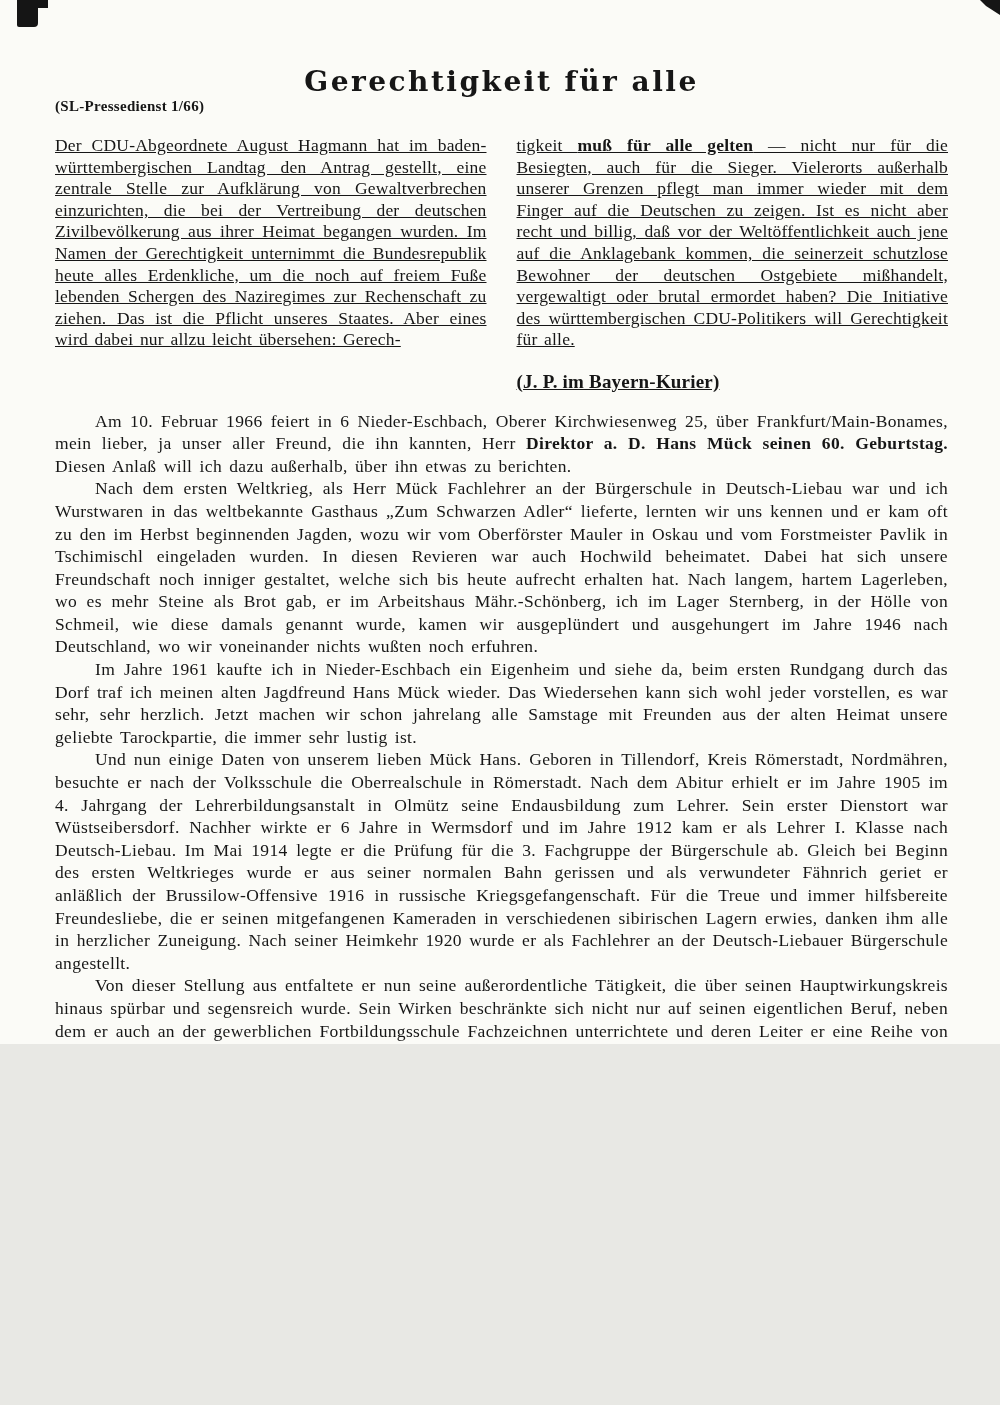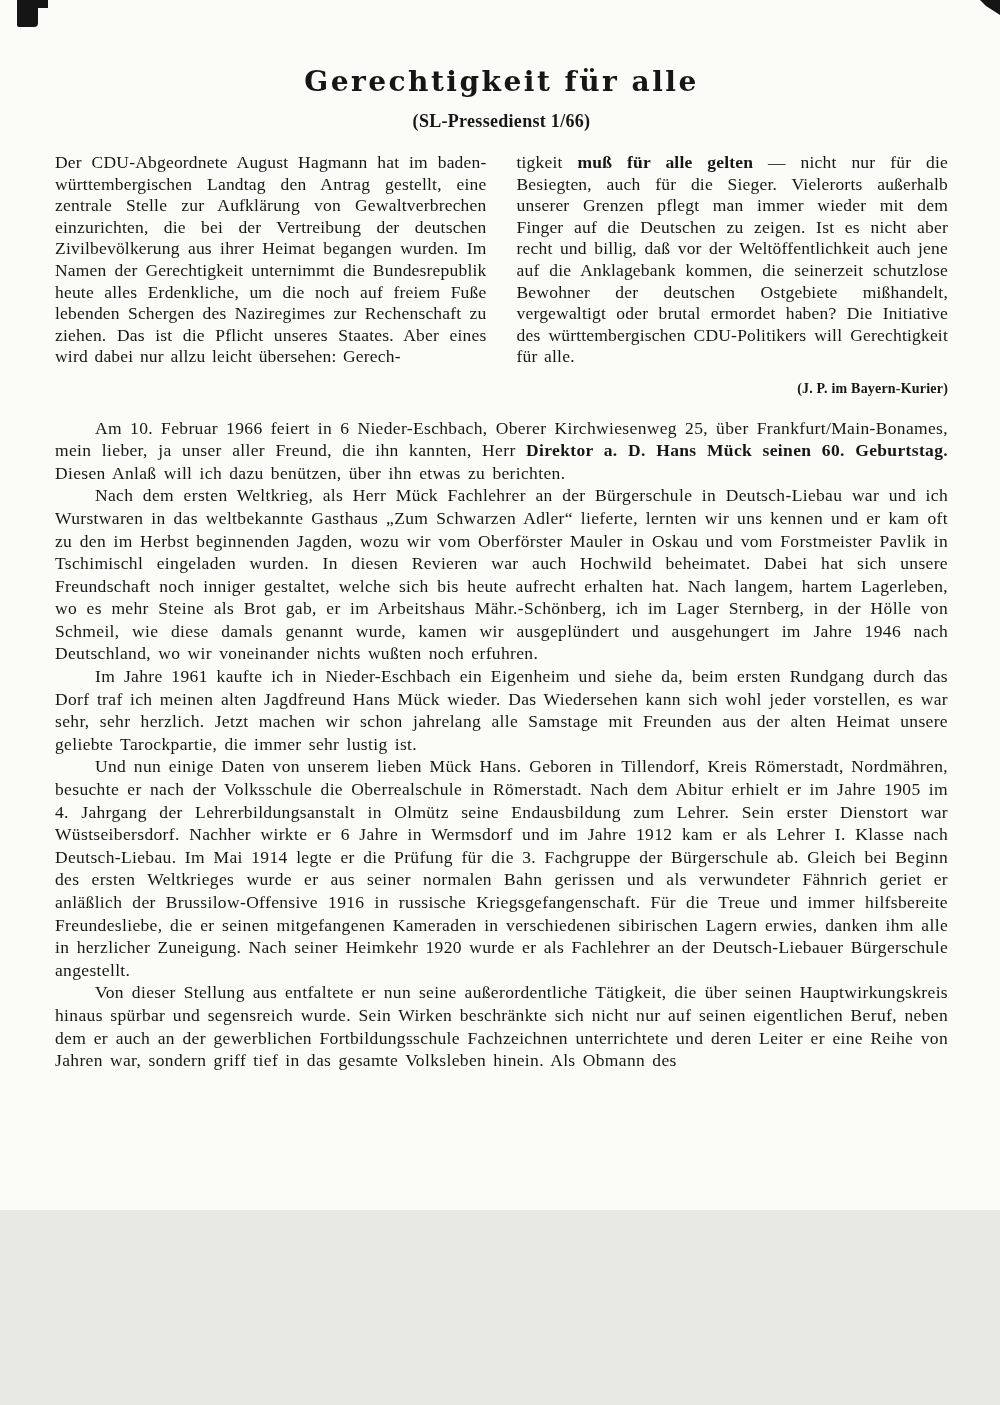--- a/index.html
+++ b/index.html
@@ -9,21 +9,21 @@
   }
   body {
     width: 1000px;
     height: 1405px;
     background: #e8e8e4;
     font-family: "Liberation Serif", "DejaVu Serif", serif;
   }
   .page {
     position: relative;
     width: 1000px;
-    height: 1210px;
+    height: 1044px;
     background: #fbfbf7;
     color: #161616;
     padding: 66px 52px 0 55px;
     box-sizing: border-box;
     overflow: hidden;
   }
   
   .scan-mark {
     position: absolute;
     background: #151515;
@@ -51,47 +51,47 @@
   .a1-title {
     margin: 0;
     text-align: center;
     font-size: 28px;
     line-height: 32px;
     font-weight: 700;
     letter-spacing: 2.5px;
     font-family: "DejaVu Serif", "Liberation Serif", serif;
   }
   .a1-subtitle {
-    text-align: center;
-    font-size: 18px;
+    text-align: left;
+    font-size: 15px;
     font-weight: 700;
-    margin-top: 13px;
     letter-spacing: 0.3px;
   }
   .columns {
     display: flex;
     gap: 30px;
     margin-top: 20px;
+    text-decoration: underline;
   }
   .col {
     flex: 1 1 0;
     font-size: 17.5px;
     line-height: 21.6px;
     text-align: justify;
     word-spacing: 2px;
     letter-spacing: 0.2px;
   }
   .col p {
     margin: 0;
   }
   .byline {
-    text-align: right;
+    text-align: left;
     font-weight: 700;
-    font-size: 14px;
-    margin-top: 10px;
+    font-size: 19px;
+    margin-top: 20px;
     word-spacing: normal;
   }
   .a2-title {
     margin: 28px 0 0 0;
     text-align: center;
     font-size: 26px;
     line-height: 30px;
     font-weight: 700;
     letter-spacing: 1px;
     font-family: "DejaVu Serif", "Liberation Serif", serif;
@@ -136,21 +136,21 @@
       <p>Der CDU-Abgeordnete August Hagmann hat im baden-württembergischen Landtag den Antrag gestellt, eine zentrale Stelle zur Aufklärung von Gewaltverbrechen einzurichten, die bei der Vertreibung der deutschen Zivilbevölkerung aus ihrer Heimat begangen wurden. Im Namen der Gerechtigkeit unternimmt die Bundesrepublik heute alles Erdenkliche, um die noch auf freiem Fuße lebenden Schergen des Naziregimes zur Rechenschaft zu ziehen. Das ist die Pflicht unseres Staates. Aber eines wird dabei nur allzu leicht übersehen: Gerech-</p>
     </div>
     <div class="col">
       <p><span>tigkeit </span><b>muß für alle gelten</b><span> — nicht nur für die Besiegten, auch für die Sieger. Vielerorts außerhalb unserer Grenzen pflegt man immer wieder mit dem Finger auf die Deutschen zu zeigen. Ist es nicht aber recht und billig, daß vor der Weltöffentlichkeit auch jene auf die Anklagebank kommen, die seinerzeit schutzlose Bewohner der deutschen Ostgebiete mißhandelt, vergewaltigt oder brutal ermordet haben? Die Initiative des württembergischen CDU-Politikers will Gerechtigkeit für alle.</span></p>
       <div class="byline">(J. P. im Bayern-Kurier)</div>
     </div>
   </section>
 
 
   <section class="a2-body">
-    <p><span>Am 10. Februar 1966 feiert in 6 Nieder-Eschbach, Oberer Kirchwiesenweg 25, über Frankfurt/Main-Bonames, mein lieber, ja unser aller Freund, die ihn kannten, Herr </span><b>Direktor a. D. Hans Mück seinen 60. Geburtstag.</b><span> Diesen Anlaß will ich dazu benützen, über ihn etwas zu berichten.</span></p>
+    <p><span>Am 10. Februar 1966 feiert in 6 Nieder-Eschbach, Oberer Kirchwiesenweg 25, über Frankfurt/Main-Bonames, mein lieber, ja unser aller Freund, die ihn kannten, Herr </span><b>Direktor a. D. Hans Mück seinen 60. Geburtstag.</b><span> Diesen Anlaß will ich dazu außerhalb, über ihn etwas zu berichten.</span></p>
     <p>Nach dem ersten Weltkrieg, als Herr Mück Fachlehrer an der Bürgerschule in Deutsch-Liebau war und ich Wurstwaren in das weltbekannte Gasthaus „Zum Schwarzen Adler“ lieferte, lernten wir uns kennen und er kam oft zu den im Herbst beginnenden Jagden, wozu wir vom Oberförster Mauler in Oskau und vom Forstmeister Pavlik in Tschimischl eingeladen wurden. In diesen Revieren war auch Hochwild beheimatet. Dabei hat sich unsere Freundschaft noch inniger gestaltet, welche sich bis heute aufrecht erhalten hat. Nach langem, hartem Lagerleben, wo es mehr Steine als Brot gab, er im Arbeitshaus Mähr.-Schönberg, ich im Lager Sternberg, in der Hölle von Schmeil, wie diese damals genannt wurde, kamen wir ausgeplündert und ausgehungert im Jahre 1946 nach Deutschland, wo wir voneinander nichts wußten noch erfuhren.</p>
     <p>Im Jahre 1961 kaufte ich in Nieder-Eschbach ein Eigenheim und siehe da, beim ersten Rundgang durch das Dorf traf ich meinen alten Jagdfreund Hans Mück wieder. Das Wiedersehen kann sich wohl jeder vorstellen, es war sehr, sehr herzlich. Jetzt machen wir schon jahrelang alle Samstage mit Freunden aus der alten Heimat unsere geliebte Tarockpartie, die immer sehr lustig ist.</p>
     <p>Und nun einige Daten von unserem lieben Mück Hans. Geboren in Tillendorf, Kreis Römerstadt, Nordmähren, besuchte er nach der Volksschule die Oberrealschule in Römerstadt. Nach dem Abitur erhielt er im Jahre 1905 im 4. Jahrgang der Lehrerbildungsanstalt in Olmütz seine Endausbildung zum Lehrer. Sein erster Dienstort war Wüstseibersdorf. Nachher wirkte er 6 Jahre in Wermsdorf und im Jahre 1912 kam er als Lehrer I. Klasse nach Deutsch-Liebau. Im Mai 1914 legte er die Prüfung für die 3. Fachgruppe der Bürgerschule ab. Gleich bei Beginn des ersten Weltkrieges wurde er aus seiner normalen Bahn gerissen und als verwundeter Fähnrich geriet er anläßlich der Brussilow-Offensive 1916 in russische Kriegsgefangenschaft. Für die Treue und immer hilfsbereite Freundesliebe, die er seinen mitgefangenen Kameraden in verschiedenen sibirischen Lagern erwies, danken ihm alle in herzlicher Zuneigung. Nach seiner Heimkehr 1920 wurde er als Fachlehrer an der Deutsch-Liebauer Bürgerschule angestellt.</p>
     <p>Von dieser Stellung aus entfaltete er nun seine außerordentliche Tätigkeit, die über seinen Hauptwirkungskreis hinaus spürbar und segensreich wurde. Sein Wirken beschränkte sich nicht nur auf seinen eigentlichen Beruf, neben dem er auch an der gewerblichen Fortbildungsschule Fachzeichnen unterrichtete und deren Leiter er eine Reihe von Jahren war, sondern griff tief in das gesamte Volksleben hinein. Als Obmann des</p>
   </section>
 
   <div class="page-number">51</div>
 
 </div>
 

